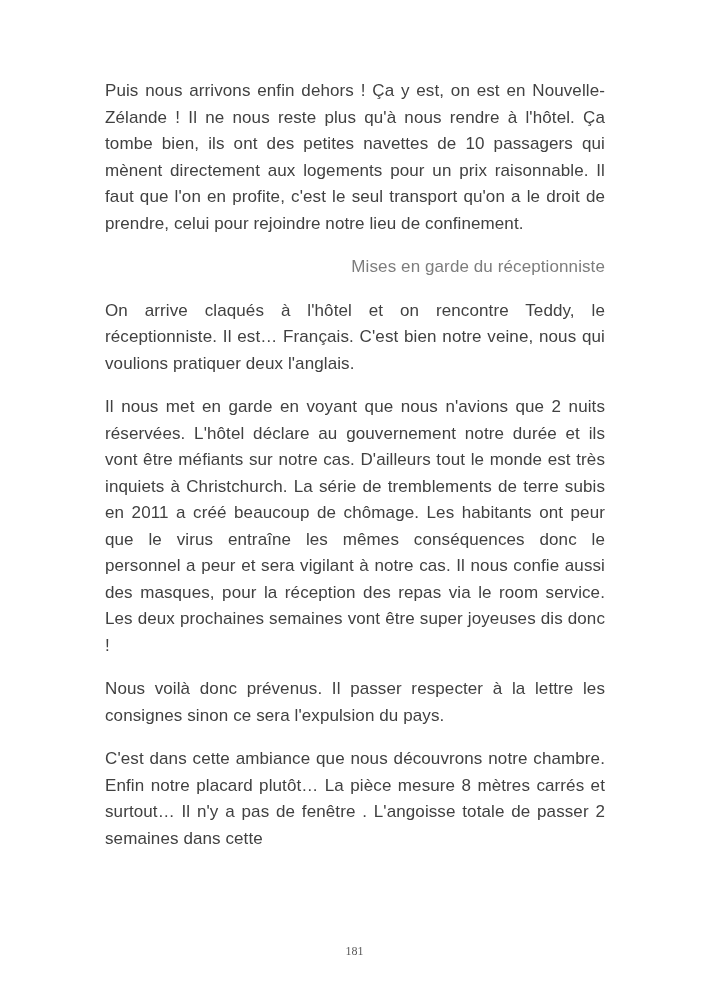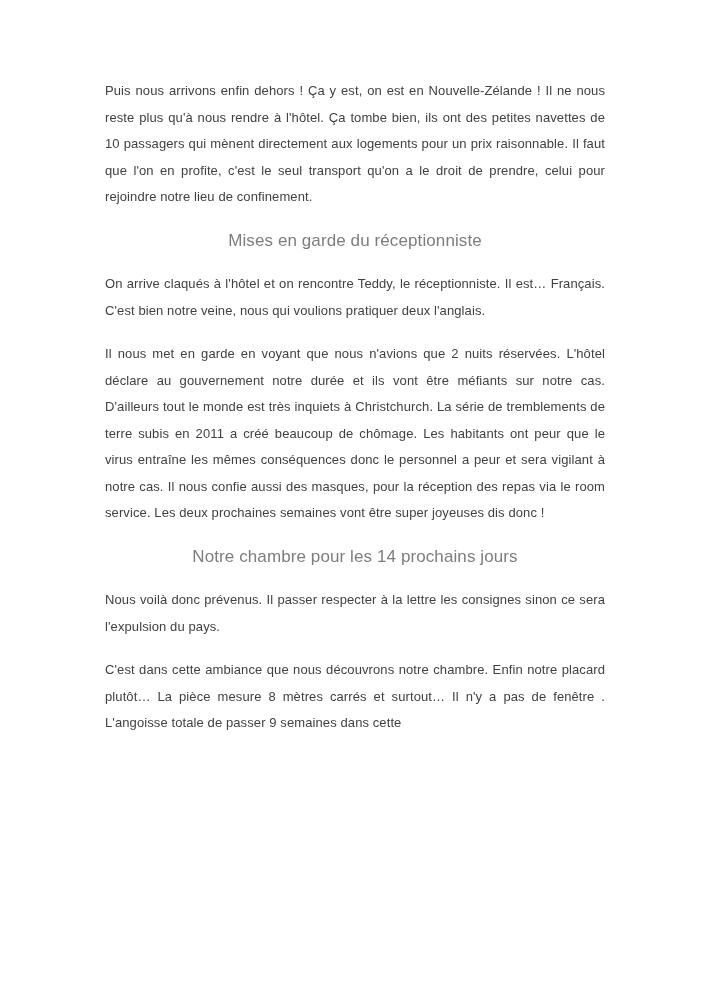--- a/index.html
+++ b/index.html
@@ -17,33 +17,33 @@
     font-family: "Liberation Sans", sans-serif;
   }
   .content {
     position: absolute;
     top: 78px;
     left: 105px;
     right: 104px;
   }
   .content p.body {
     margin: 0 0 17px 0;
-    font-size: 13px;
+    font-size: 17px;
     line-height: 26.5px;
     color: #414141;
     text-align: justify;
     letter-spacing: 0.1px;
   }
   .content h2.heading {
     margin: 0 0 17px 0;
     font-size: 17px;
     line-height: 26.5px;
     font-weight: 400;
     color: #7d7d7d;
-    text-align: center;
+    text-align: right;
     letter-spacing: 0.1px;
   }
   .page-number {
     position: absolute;
     bottom: 33px;
     left: 0;
     right: 0;
     text-align: center;
     font-family: "Liberation Serif", serif;
     font-size: 12px;
@@ -52,17 +52,17 @@
 </style>
 </head>
 <body>
 
 <div class="page">
   <div class="content">
     <p class="body">Puis nous arrivons enfin dehors ! Ça y est, on est en Nouvelle-Zélande ! Il ne nous reste plus qu'à nous rendre à l'hôtel. Ça tombe bien, ils ont des petites navettes de 10 passagers qui mènent directement aux logements pour un prix raisonnable. Il faut que l'on en profite, c'est le seul transport qu'on a le droit de prendre, celui pour rejoindre notre lieu de confinement.</p>
     <h2 class="heading">Mises en garde du réceptionniste</h2>
     <p class="body">On arrive claqués à l'hôtel et on rencontre Teddy, le réceptionniste. Il est… Français. C'est bien notre veine, nous qui voulions pratiquer deux l'anglais.</p>
     <p class="body">Il nous met en garde en voyant que nous n'avions que 2 nuits réservées. L'hôtel déclare au gouvernement notre durée et ils vont être méfiants sur notre cas. D'ailleurs tout le monde est très inquiets à Christchurch. La série de tremblements de terre subis en 2011 a créé beaucoup de chômage. Les habitants ont peur que le virus entraîne les mêmes conséquences donc le personnel a peur et sera vigilant à notre cas. Il nous confie aussi des masques, pour la réception des repas via le room service. Les deux prochaines semaines vont être super joyeuses dis donc !</p>
-    <h2 class="heading">Notre chambre pour les 14 prochains jours</h2>
     <p class="body">Nous voilà donc prévenus. Il passer respecter à la lettre les consignes sinon ce sera l'expulsion du pays.</p>
-    <p class="body">C'est dans cette ambiance que nous découvrons notre chambre. Enfin notre placard plutôt… La pièce mesure 8 mètres carrés et surtout… Il n'y a pas de fenêtre . L'angoisse totale de passer 9 semaines dans cette</p>
+    <p class="body">C'est dans cette ambiance que nous découvrons notre chambre. Enfin notre placard plutôt… La pièce mesure 8 mètres carrés et surtout… Il n'y a pas de fenêtre . L'angoisse totale de passer 2 semaines dans cette</p>
   </div>
+  <div class="page-number">181</div>
 </div>
 
 </body></html>

